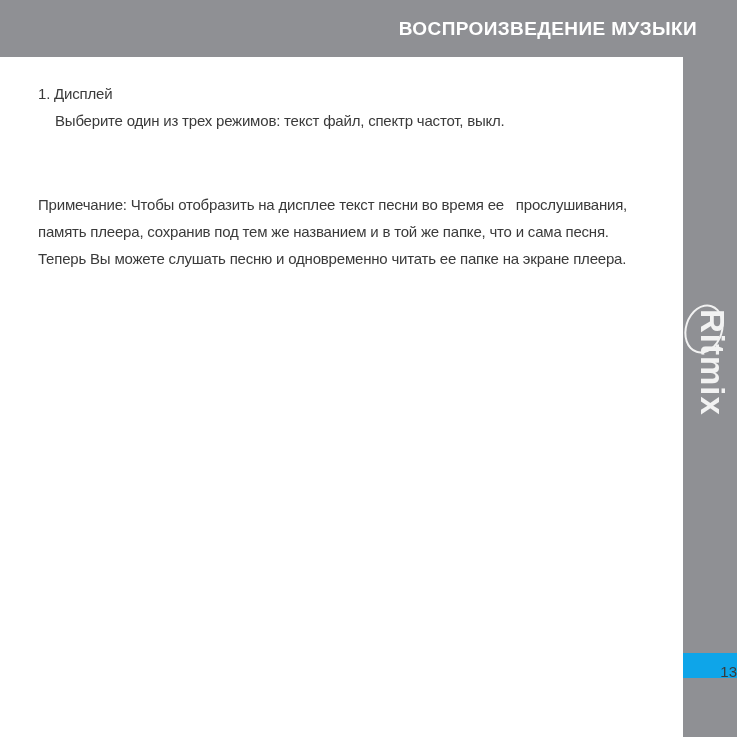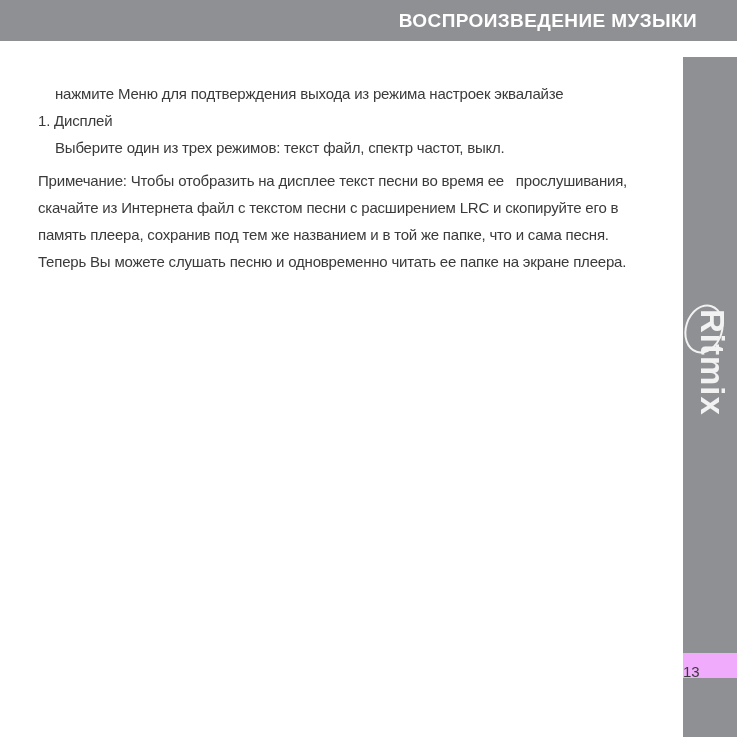--- a/index.html
+++ b/index.html
@@ -8,21 +8,21 @@
     width: 737px;
     height: 737px;
     background: #ffffff;
     font-family: "Liberation Sans", sans-serif;
     overflow: hidden;
   }
   
   .topbar {
     position: absolute;
     top: 0; left: 0;
-    width: 737px; height: 41px;
+    width: 737px; height: 57px;
     background: var(--band-gray, #8f9094);
     display: flex;
     align-items: center;
     justify-content: flex-end;
     padding-right: 40px;
     box-sizing: border-box;
   }
   .topbar-title {
     margin: 0;
     color: var(--header-text, #ffffff);
@@ -36,43 +36,43 @@
     margin: 0;
     height: 27px;
     line-height: 27px;
     font-size: 15px;
     letter-spacing: -0.2px;
     color: var(--text, #3a3a3a);
     white-space: pre;
   }
   .indent { padding-left: 17px; }
   .text-lines { position: absolute; top: 80px; left: 38px; }
-  .note { position: absolute; top: 167px; left: 38px; }
+  .note { position: absolute; top: 191px; left: 38px; }
   
   .sidebar {
     position: absolute;
     left: 683px; top: 57px;
     width: 54px; height: 596px;
     background: var(--band-gray, #8f9094);
   }
   .sidebar-bottom {
     position: absolute;
     left: 683px; top: 678px;
     width: 54px; height: 59px;
     background: var(--band-gray, #8f9094);
   }
   
   .pagenum-band {
     position: absolute;
     left: 683px; top: 653px;
     width: 54px; height: 37px;
-    background: #f0abfc;
+    background: #0ea5e9;
     display: flex;
     align-items: center;
-    justify-content: flex-start;
+    justify-content: flex-end;
   }
   .pagenum {
     font-size: 15px;
     color: var(--text, #3a3a3a);
     line-height: 1;
   }
   
   .logo {
     position: absolute;
     top: 252px;
@@ -108,28 +108,26 @@
 <body>
 
 <div class="page">
 
   <header class="topbar">
     <h1 class="topbar-title">ВОСПРОИЗВЕДЕНИЕ МУЗЫКИ</h1>
   </header>
 
   <main>
     <div class="text-lines">
-      <p class="tline indent">нажмите Меню для подтверждения выхода из режима настроек эквалайзе</p>
       <p class="tline">1. Дисплей</p>
       <p class="tline indent">Выберите один из трех режимов: текст файл, спектр частот, выкл.</p>
     </div>
 
     <div class="note">
       <p class="tline">Примечание: Чтобы отобразить на дисплее текст песни во время ее   прослушивания,</p>
-      <p class="tline">скачайте из Интернета файл с текстом песни с расширением LRC и скопируйте его в</p>
       <p class="tline">память плеера, сохранив под тем же названием и в той же папке, что и сама песня.</p>
       <p class="tline">Теперь Вы можете слушать песню и одновременно читать ее папке на экране плеера.</p>
     </div>
   </main>
 
   <aside class="sidebar">
     <div class="logo">
       <span class="logo-r">R</span><span>itmix</span>
     </div>
   </aside>

